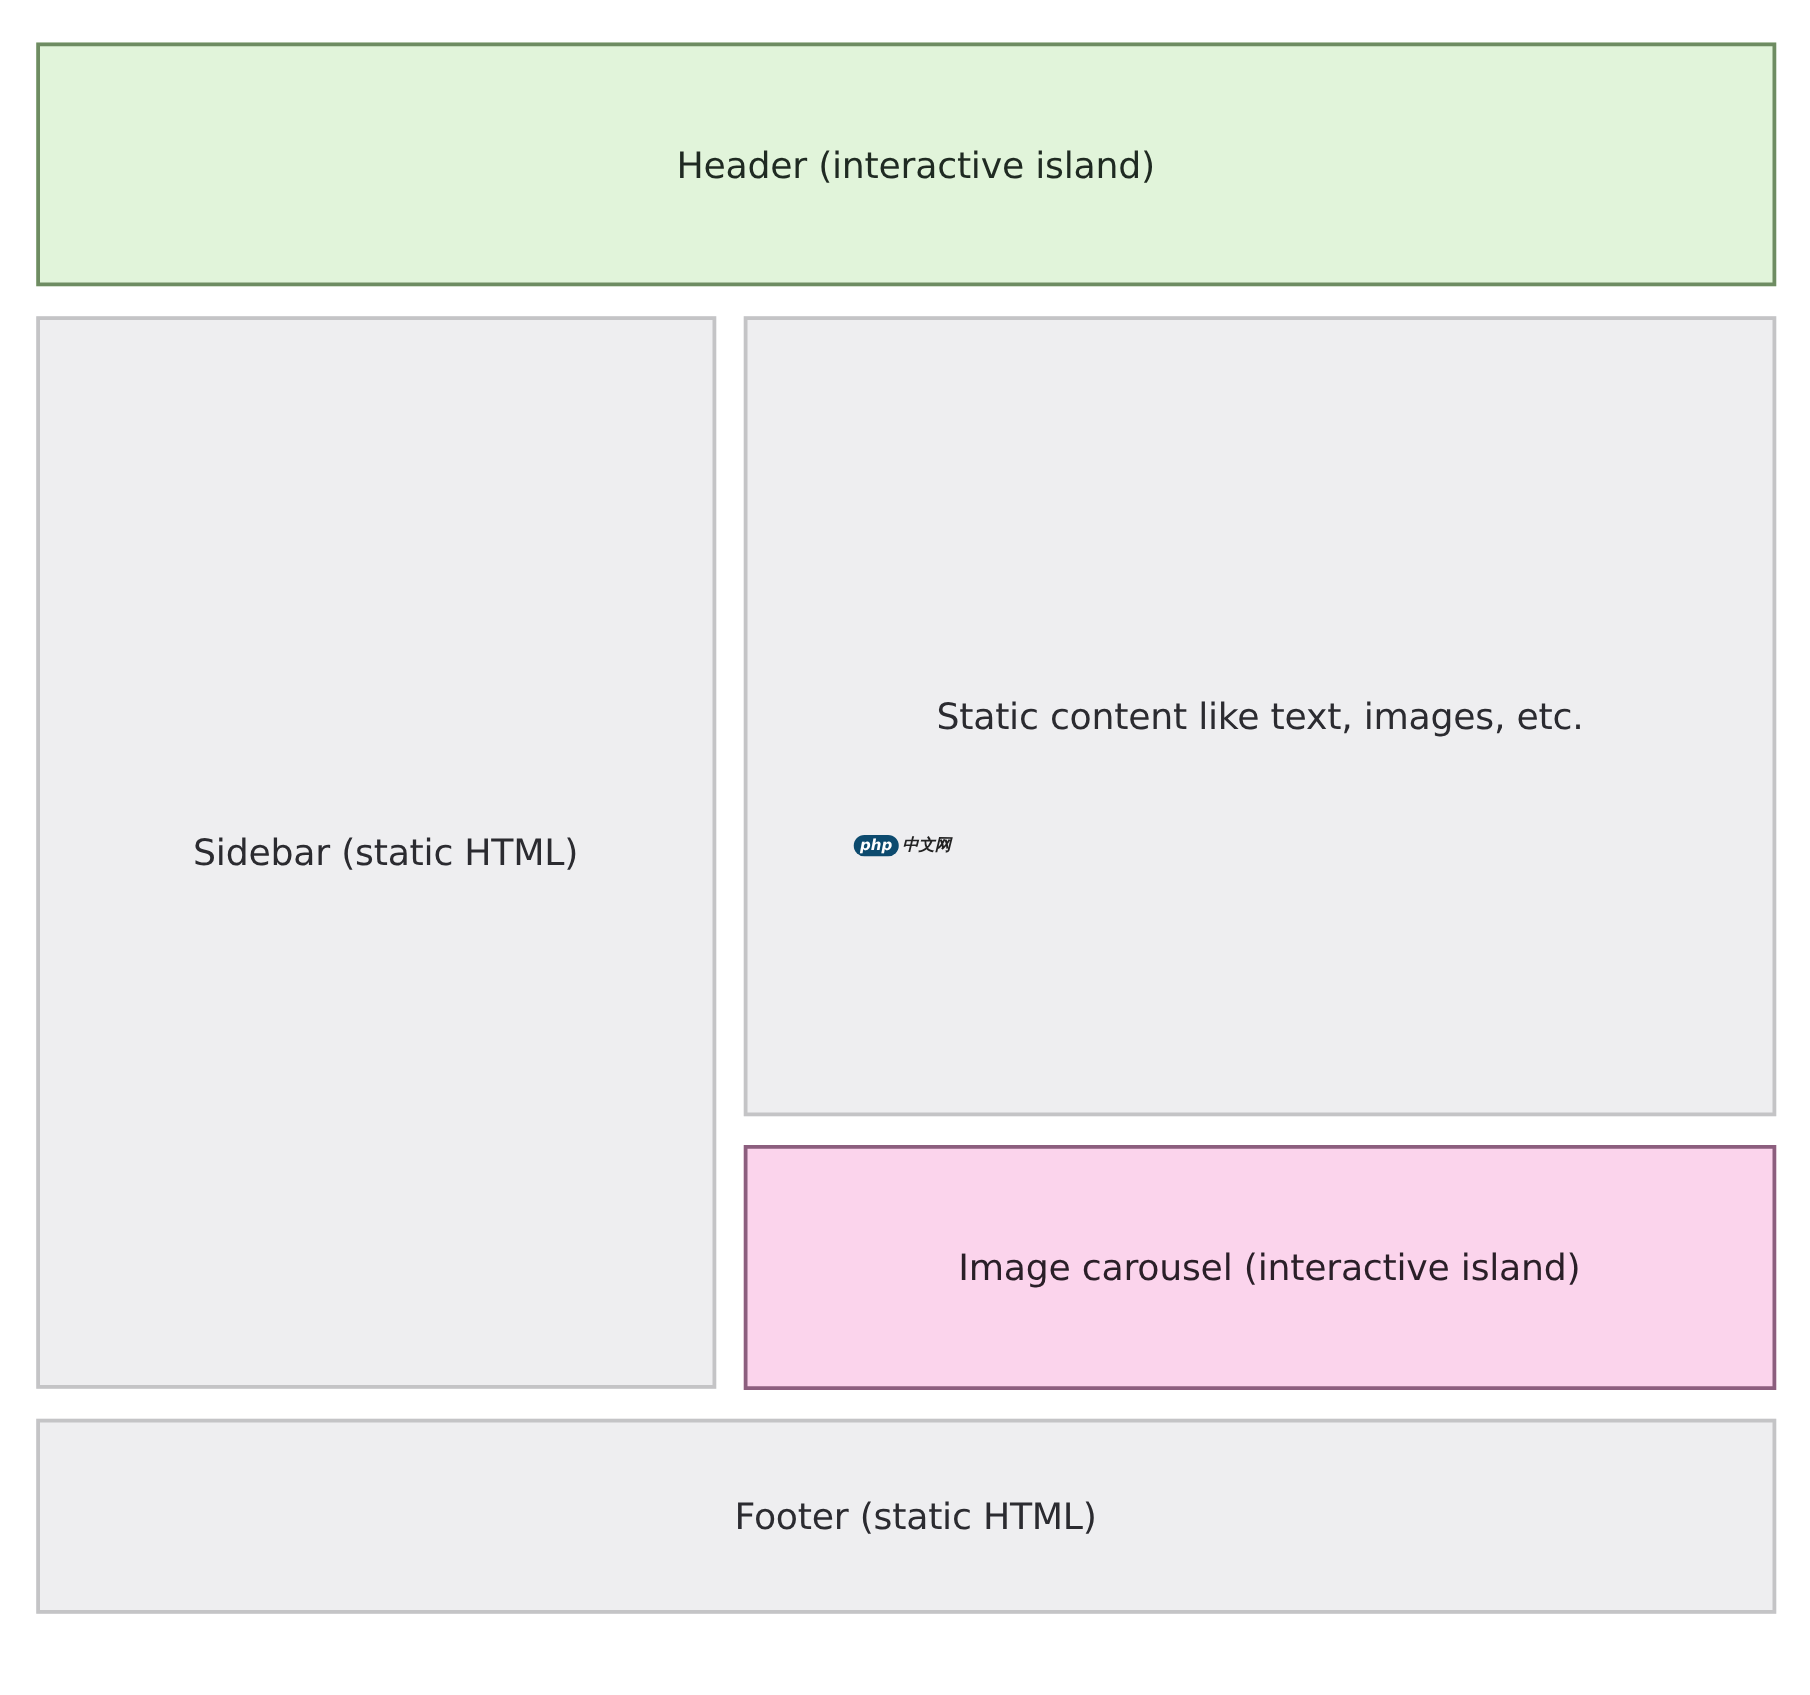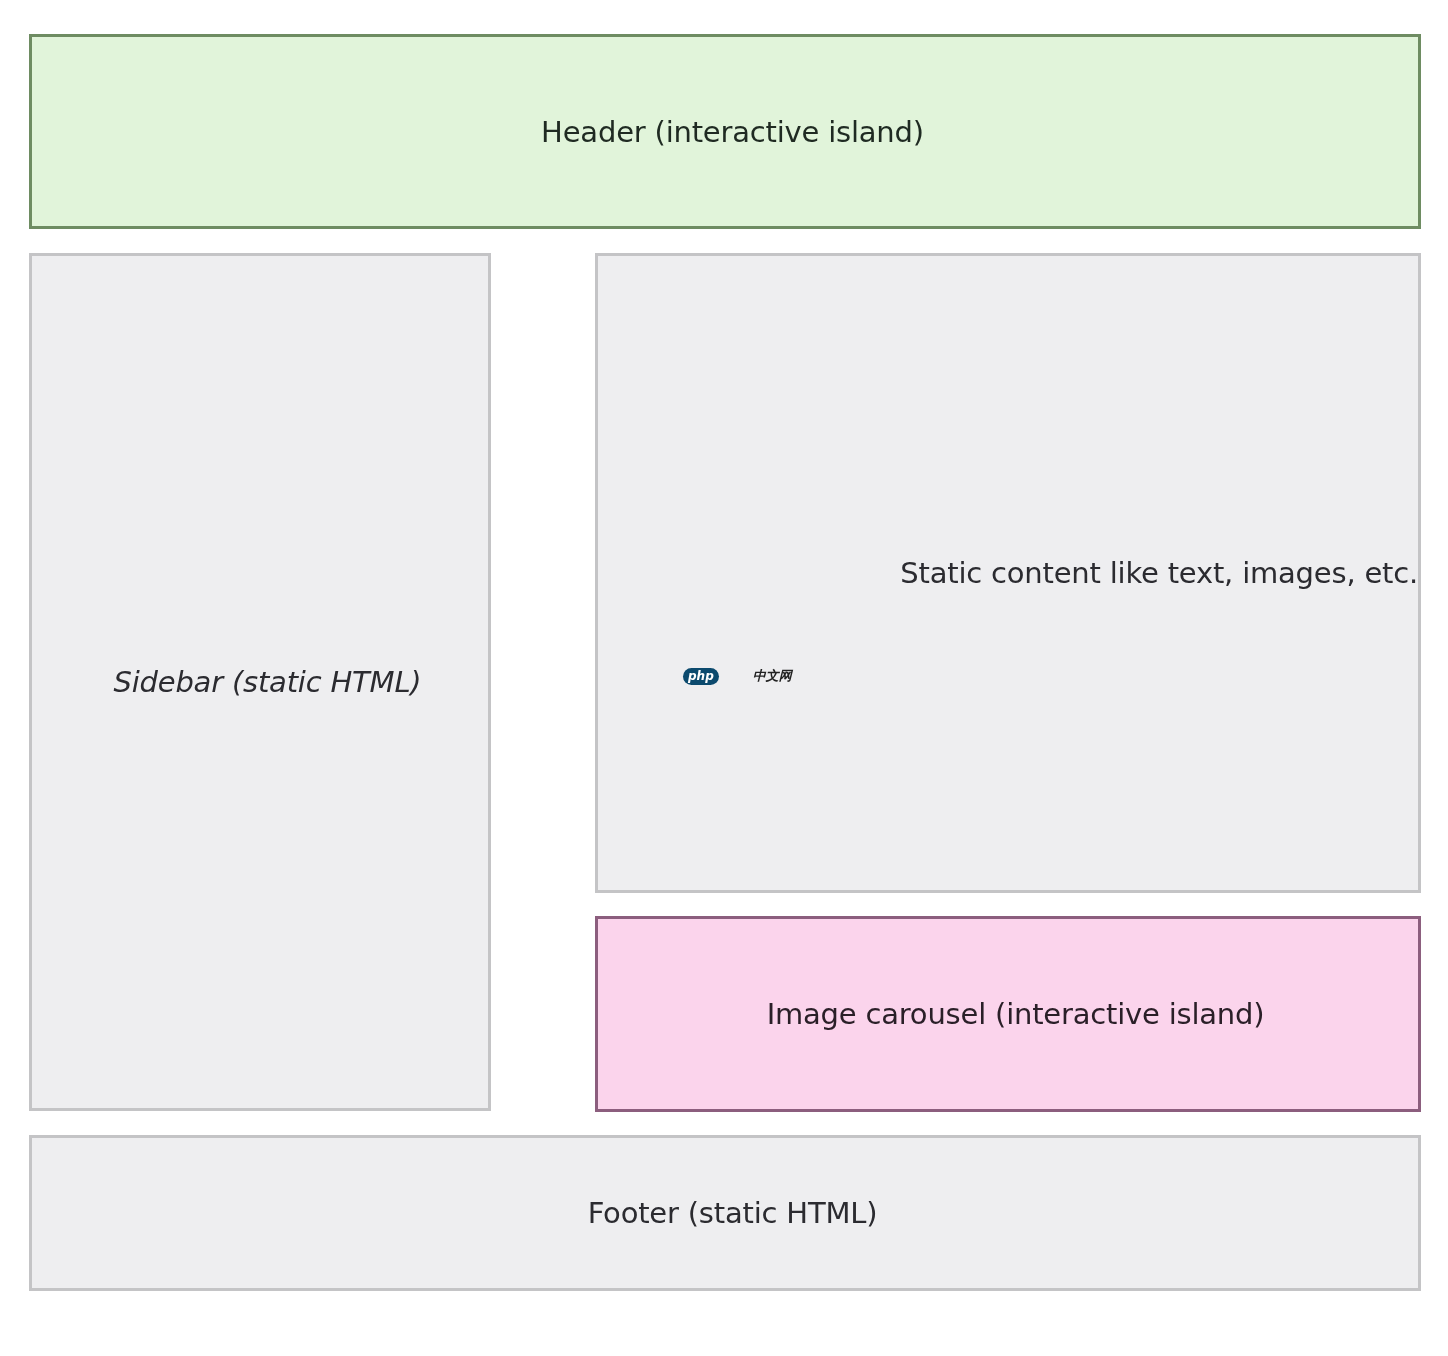--- a/index.html
+++ b/index.html
@@ -4,30 +4,30 @@
 <style>
   html, body { margin: 0; padding: 0; background: #ffffff; }
   body { width: 1448px; height: 1356px; position: relative; overflow: hidden;
          font-family: "DejaVu Sans", "Liberation Sans", sans-serif; }
   .box { position: absolute; box-sizing: border-box; border: 3px solid #c4c4c6;
          background: #eeeef0; display: flex; align-items: center; justify-content: center;
          color: #2b2b30; font-size: 29px; letter-spacing: -0.2px; padding-left: 15px; }
   .box span { white-space: nowrap; }
   #header { left: 29px; top: 34px; width: 1392px; height: 195px;
             border-color: #6e8c62; background: #e1f4da; color: #1f2a22; }
-  #sidebar { left: 29px; top: 253px; width: 462px; height: 858px; font-style: italic; }
+  #sidebar { left: 29px; top: 253px; width: 544px; height: 858px; }
   #main { left: 595px; top: 253px; width: 826px; height: 640px; }
-  #main .main-text { position: absolute; left: 0; right: 0; top: 300px; text-align: right; }
+  #main .main-text { position: absolute; left: 0; right: 0; top: 300px; text-align: center; }
   #carousel { left: 595px; top: 916px; width: 826px; height: 196px;
               border-color: #8c5e7e; background: #fbd4ec; color: #2a1f28; }
   #footer { left: 29px; top: 1135px; width: 1392px; height: 156px; justify-content: center; }
   #watermark { position: absolute; left: 683px; top: 667px; display: flex; align-items: center; gap: 3px; }
   #watermark .php { background: #0c4a6e; color: #fff; font-style: italic; font-size: 12px;
                     border-radius: 10px; padding: 1px 5px; font-weight: bold; line-height: 15px; }
-  #watermark .cn { font-size: 13px; color: #222; font-style: italic; font-weight: bold; margin-left: 31px; }
+  #watermark .cn { font-size: 13px; color: #222; font-style: italic; font-weight: bold; }
 </style>
 </head>
 <body>
 
 <div id="header" class="box">
   <span>Header (interactive island)</span>
 </div>
 
 <div id="sidebar" class="box">
   <span>Sidebar (static HTML)</span>

